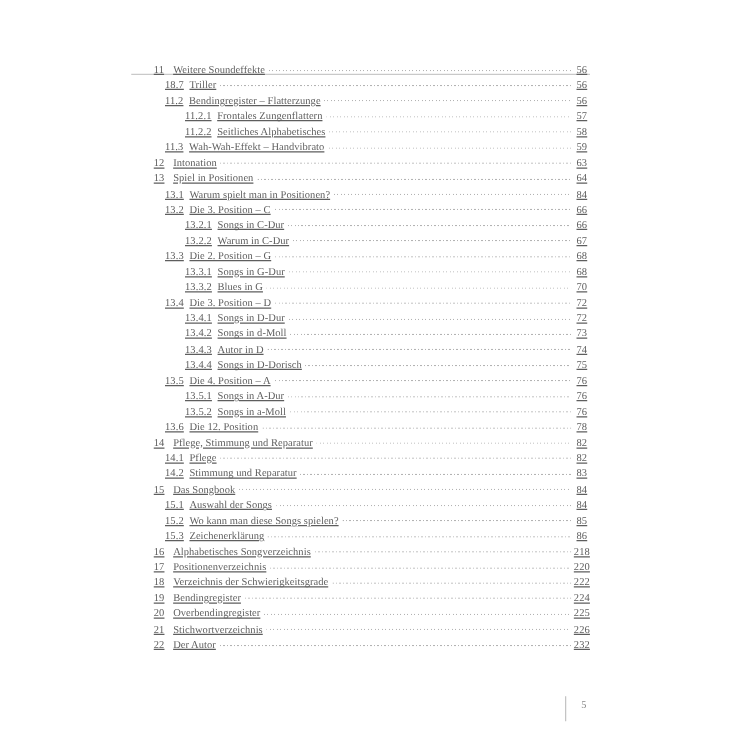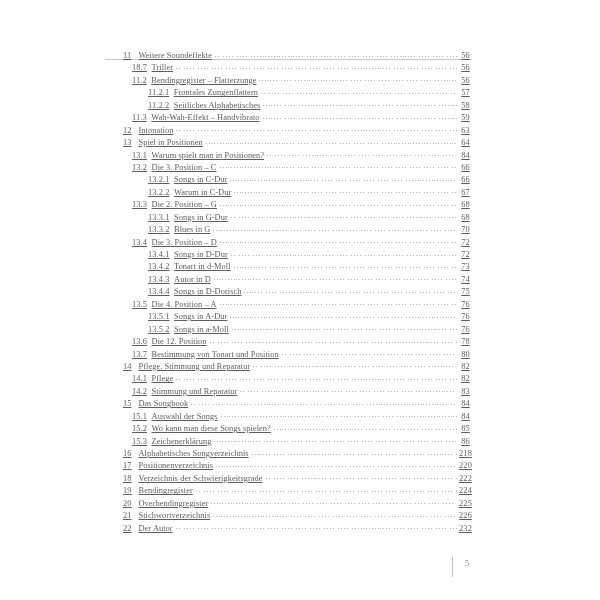--- a/index.html
+++ b/index.html
@@ -227,21 +227,21 @@
         <span class="page">72</span>
       </div>
       <div class="toc-entry lvl3">
         <span class="num">13.4.1</span>
         <span class="title">Songs in D-Dur</span>
         <span class="leader"></span>
         <span class="page">72</span>
       </div>
       <div class="toc-entry lvl3">
         <span class="num">13.4.2</span>
-        <span class="title">Tonart in d-Moll</span>
+        <span class="title">Songs in d-Moll</span>
         <span class="leader"></span>
         <span class="page">73</span>
       </div>
       <div class="toc-entry lvl3">
         <span class="num">13.4.3</span>
         <span class="title">Autor in D</span>
         <span class="leader"></span>
         <span class="page">74</span>
       </div>
       <div class="toc-entry lvl3">
@@ -266,26 +266,20 @@
         <span class="num">13.5.2</span>
         <span class="title">Songs in a-Moll</span>
         <span class="leader"></span>
         <span class="page">76</span>
       </div>
       <div class="toc-entry lvl2">
         <span class="num">13.6</span>
         <span class="title">Die 12. Position</span>
         <span class="leader"></span>
         <span class="page">78</span>
-      </div>
-      <div class="toc-entry lvl2">
-        <span class="num">13.7</span>
-        <span class="title">Bestimmung von Tonart und Position</span>
-        <span class="leader"></span>
-        <span class="page">80</span>
       </div>
       <div class="toc-entry lvl1">
         <span class="num">14</span>
         <span class="title">Pflege, Stimmung und Reparatur</span>
         <span class="leader"></span>
         <span class="page">82</span>
       </div>
       <div class="toc-entry lvl2">
         <span class="num">14.1</span>
         <span class="title">Pflege</span>

